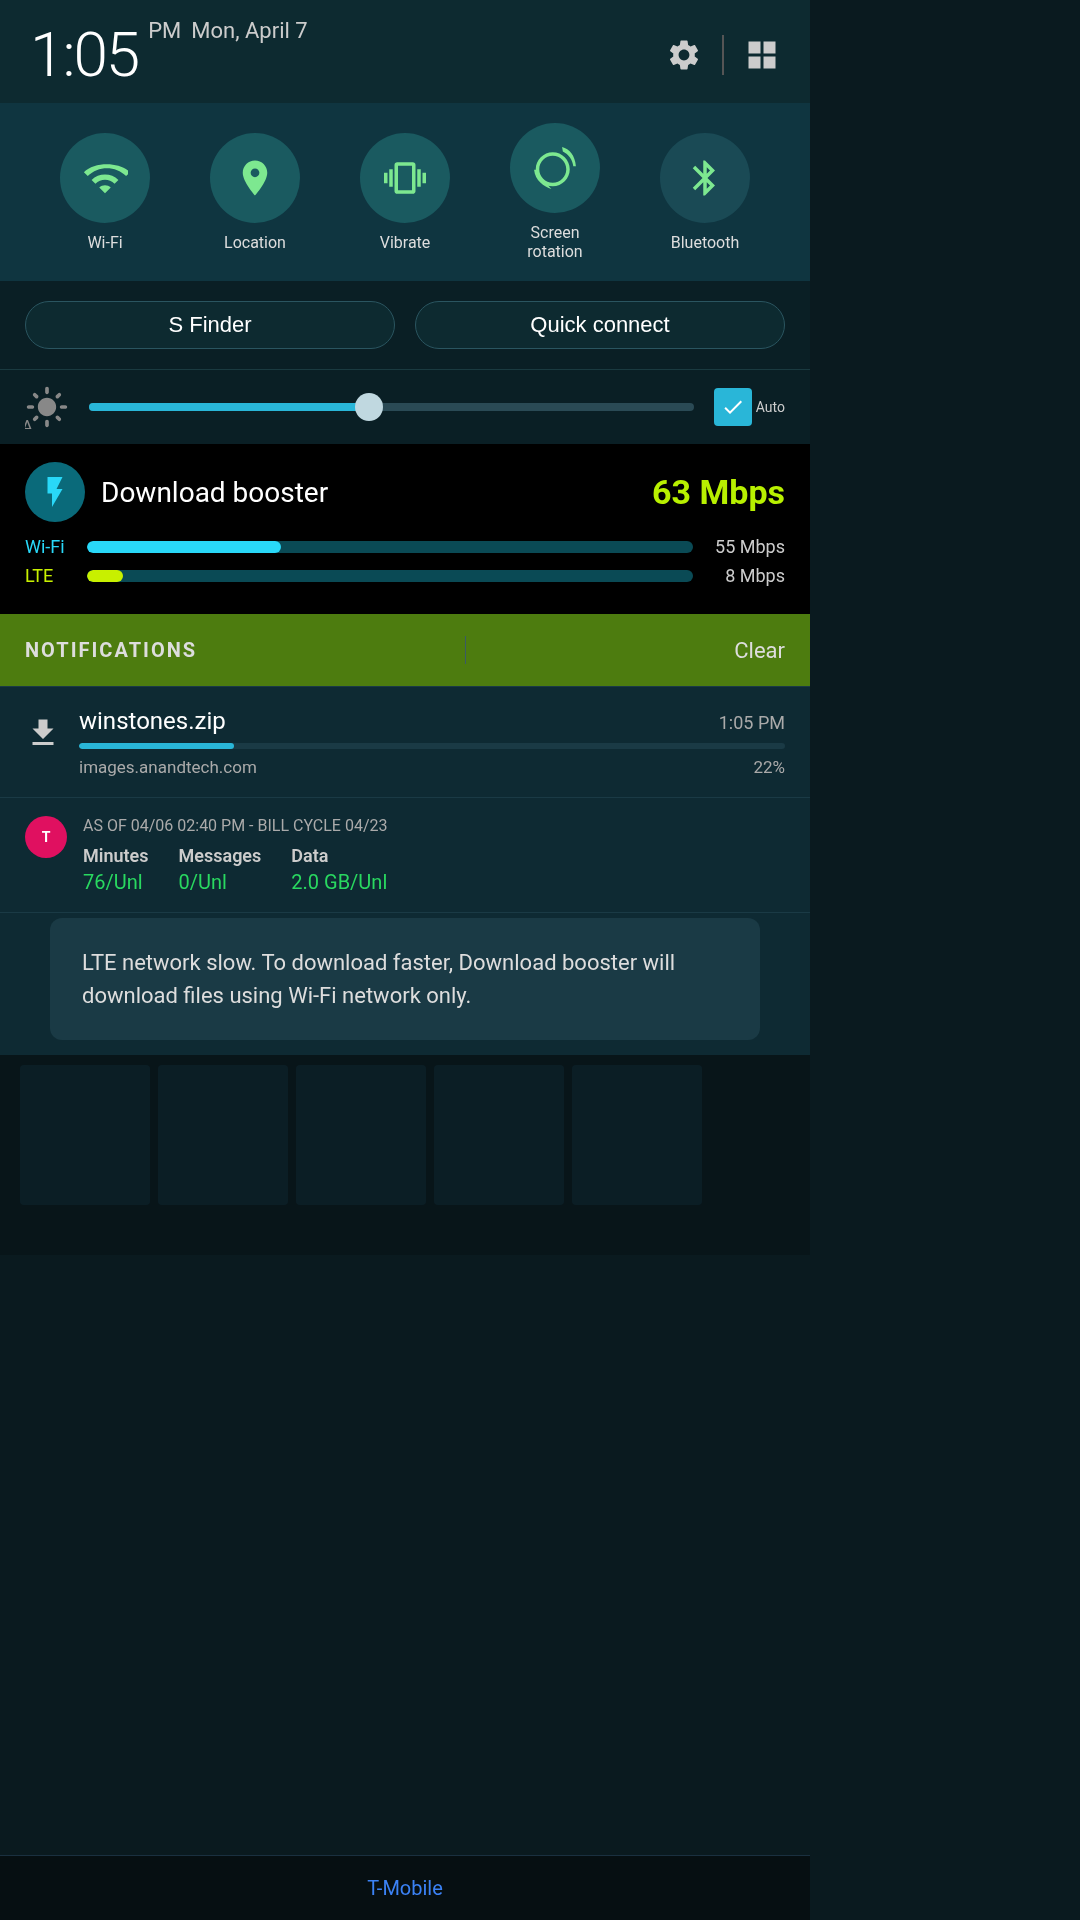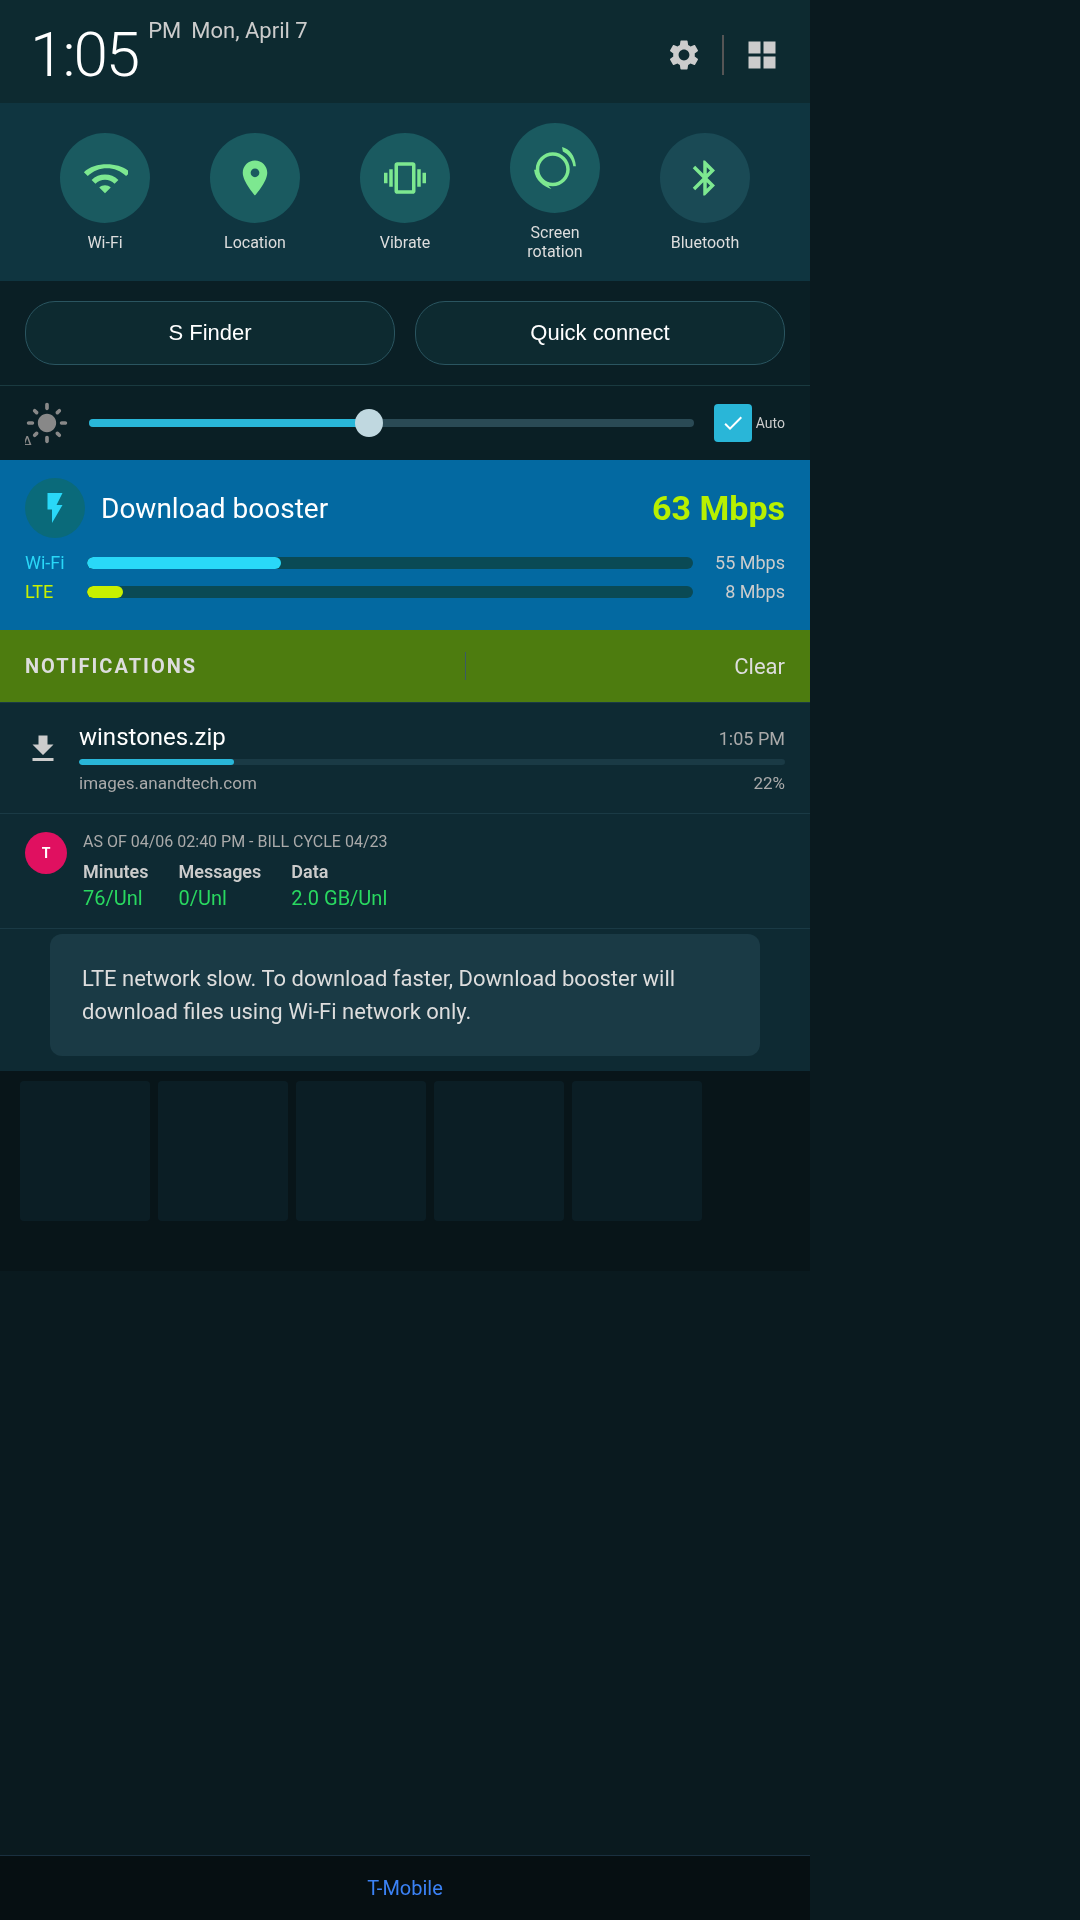--- a/index.html
+++ b/index.html
@@ -94,21 +94,21 @@
       background: #0a1f25;
       padding: 20px 25px;
       display: flex;
       gap: 20px;
     }
     .finder-btn {
       flex: 1;
       background: #0d2a30;
       border: 1.5px solid #2a5560;
       border-radius: 30px;
-      padding: 18px 0;
+      padding: 10px 0;
       text-align: center;
       font-size: 22px;
       color: #fff;
       cursor: pointer;
     }
 
     
     .brightness-bar {
       background: #0a1f25;
       padding: 15px 25px;
@@ -136,21 +136,21 @@
       align-items: center;
       justify-content: center;
     }
     .auto-label {
       font-size: 14px;
       color: #ccc;
     }
 
     
     .download-booster {
-      background: #0369a1;
+      background: #000000;
       padding: 18px 25px 20px 25px;
     }
     .booster-header {
       display: flex;
       align-items: center;
       justify-content: space-between;
       margin-bottom: 14px;
     }
     .booster-left {
       display: flex;

